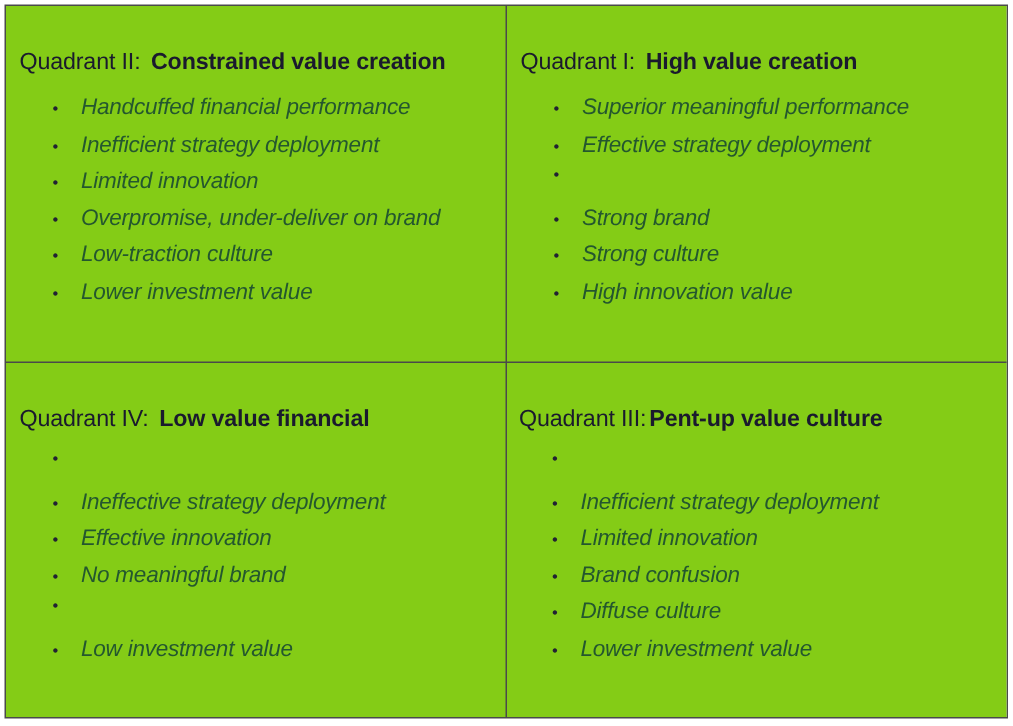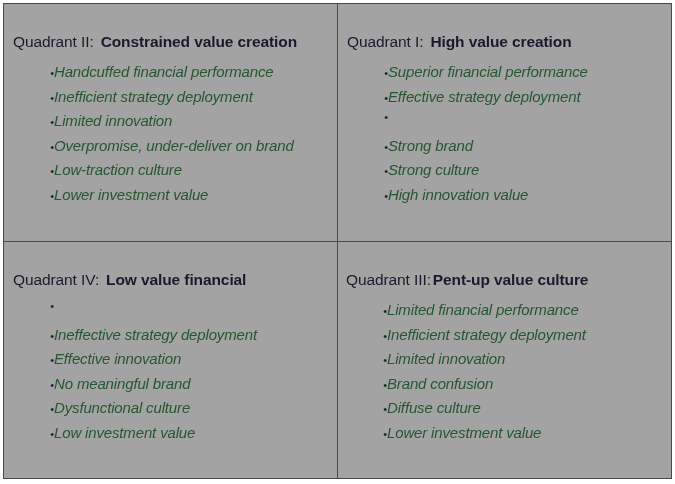--- a/index.html
+++ b/index.html
@@ -25,22 +25,21 @@
     display: grid;
     grid-template-columns: 334px 1fr;
     grid-template-rows: 238px 1fr;
     background: #ffffff;
   }
   .quadrant {
     box-sizing: border-box;
     position: relative;
     padding: 0;
     overflow: hidden;
-    background: #a3a3a3;
-    text-align: right;
+    background: #84cc16;
   }
   .q-tl { border-right: 1.5px solid #4a4a4a; border-bottom: 1.5px solid #4a4a4a; }
   .q-tr { border-bottom: 1.5px solid #4a4a4a; }
   .q-bl { border-right: 1.5px solid #4a4a4a; }
   .q-br { }
 
   .q-heading {
     position: absolute;
     left: 9px;
     top: 29px;
@@ -132,21 +131,21 @@
     </ul>
   </div>
 
   <div class="quadrant q-tr">
     <div class="q-heading">
       <span class="q-label">Quadrant I:</span><span class="q-gap"></span><span class="q-title">High value creation</span>
     </div>
     <ul class="q-list">
       <li>
           <span class="bullet">•</span>
-          <span class="btext">Superior financial performance</span>
+          <span class="btext">Superior meaningful performance</span>
         </li>
       <li>
           <span class="bullet">•</span>
           <span class="btext">Effective strategy deployment</span>
         </li>
       <li>
           <span class="bullet">•</span>
         </li>
       <li>
           <span class="bullet">•</span>
@@ -178,37 +177,35 @@
       <li>
           <span class="bullet">•</span>
           <span class="btext">Effective innovation</span>
         </li>
       <li>
           <span class="bullet">•</span>
           <span class="btext">No meaningful brand</span>
         </li>
       <li>
           <span class="bullet">•</span>
-          <span class="btext">Dysfunctional culture</span>
         </li>
       <li>
           <span class="bullet">•</span>
           <span class="btext">Low investment value</span>
         </li>
     </ul>
   </div>
 
   <div class="quadrant q-br">
     <div class="q-heading">
       <span class="q-label">Quadrant III:</span><span class="q-gap"></span><span class="q-title">Pent-up value culture</span>
     </div>
     <ul class="q-list">
       <li>
           <span class="bullet">•</span>
-          <span class="btext">Limited financial performance</span>
         </li>
       <li>
           <span class="bullet">•</span>
           <span class="btext">Inefficient strategy deployment</span>
         </li>
       <li>
           <span class="bullet">•</span>
           <span class="btext">Limited innovation</span>
         </li>
       <li>

